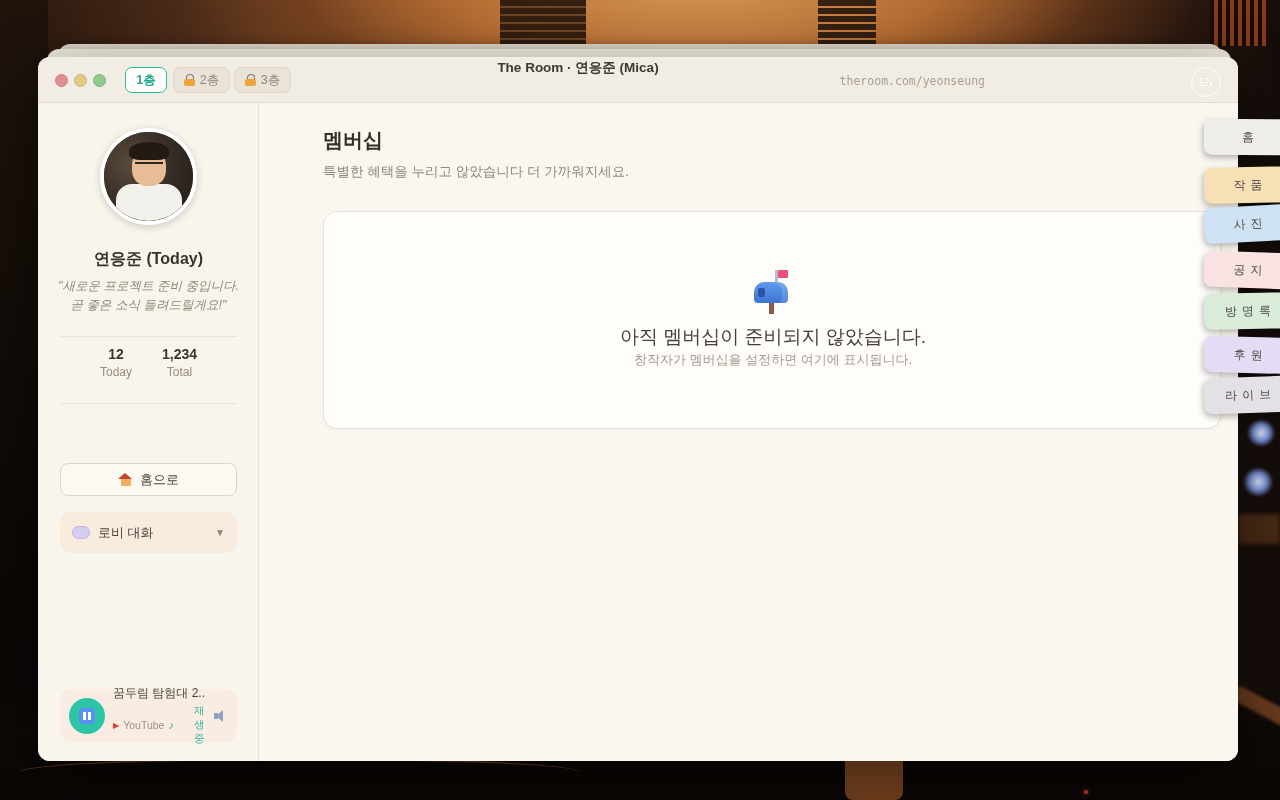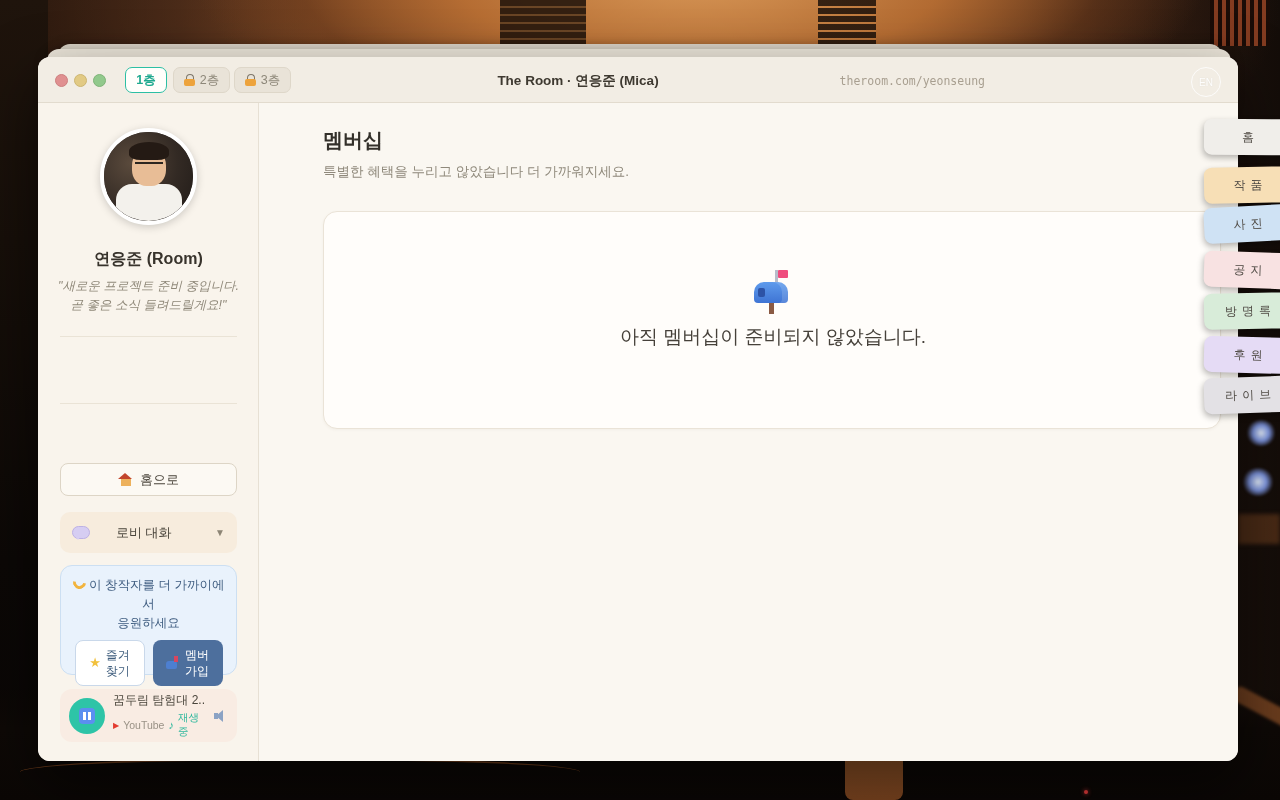--- a/index.html
+++ b/index.html
@@ -47,21 +47,21 @@
     box-shadow:0 24px 60px rgba(0,0,0,.55); }
   .titlebar { left:0; top:0; width:1200px; height:46px; background:#f2ede4; border-bottom:1px solid #e2dbce; border-radius:12px 12px 0 0; }
   .light { width:13px; height:13px; border-radius:50%; top:17px; }
   .light-close { left:17px; background:#e09090; border:1px solid #cd7f7f; }
   .light-min { left:36px; background:#e2ca84; border:1px solid #cdb671; }
   .light-max { left:55px; background:#92c98c; border:1px solid #7fb478; }
   .floor-tab { top:10px; height:26px; border-radius:7px; display:flex; align-items:center; justify-content:center; gap:5px; font-size:12.5px; }
   .floor-active { left:87px; width:42px; background:#fffefb; border:1.5px solid #2cbfa4; color:#1fa98f; font-weight:bold; }
   .floor-locked { background:#e9e3d8; border:1px solid #ded7c9; color:#8d8779; }
   .floor-2 { left:135px; width:57px; } .floor-3 { left:196px; width:57px; }
-  .win-title { left:380px; top:15px; width:320px; text-align:center; font-size:13.5px; font-weight:600; color:#3e3930; }
+  .win-title { left:380px; top:2px; width:320px; text-align:center; font-size:13.5px; font-weight:600; color:#3e3930; }
   .win-url { right:253px; top:17px; font-family:"DejaVu Sans Mono","Liberation Mono",monospace; font-size:11.5px; color:#a89f90; }
   .en-badge { left:1153px; top:10px; width:30px; height:30px; border:1.5px solid rgba(255,255,255,.8); border-radius:50%;
     color:rgba(255,255,255,.95); font-size:10px; display:flex; align-items:center; justify-content:center; text-shadow:0 0 2px rgba(0,0,0,.08); }
 
   
   .icon-lock { position:relative; width:11px; height:12px; display:inline-block; }
   .icon-lock::before { content:""; position:absolute; left:2.5px; top:0; width:6px; height:6px; border:1.6px solid #7d766a; border-bottom:none; border-radius:4px 4px 0 0; }
   .icon-lock::after { content:""; position:absolute; left:0; top:4.5px; width:11px; height:7.5px; background:#eda33c; border-radius:2px; }
   .icon-house { position:relative; width:15px; height:13px; display:inline-block; }
   .icon-house::before { content:""; position:absolute; left:0; top:0; border-left:7.5px solid transparent; border-right:7.5px solid transparent; border-bottom:6px solid #c2452c; }
@@ -105,33 +105,33 @@
   .profile-quote { left:10px; top:174px; width:201px; text-align:center; font-size:12.5px; font-style:italic; color:#8f8879; line-height:1.55; }
   .side-divider { left:22px; width:177px; border-top:1px solid #eae3d6; }
   .stats-row { left:0; top:243px; width:221px; display:flex; justify-content:center; gap:30px; text-align:center; }
   .stat-value { font-size:14px; font-weight:bold; color:#3b362f; }
   .stat-label { font-size:12px; color:#968f81; margin-top:3px; }
   .btn-login { left:22px; top:316px; width:177px; height:35px; background:#2ec4a7; border-radius:8px; color:#fff;
     font-size:13.5px; display:flex; align-items:center; justify-content:center; cursor:pointer; }
   .btn-home { left:22px; top:360px; width:177px; height:33px; background:#fcf9f3; border:1px solid #ddd5c6; border-radius:8px;
     color:#4a453c; font-size:13px; display:flex; align-items:center; justify-content:center; gap:7px; cursor:pointer; }
   .lobby-bar { left:22px; top:409px; width:177px; height:41px; background:#f7ecdd; border-radius:10px; display:flex; align-items:center;
-    padding:0 12px; gap:27px; font-size:13px; color:#4a453c; cursor:pointer; }
+    padding:0 12px; gap:9px; font-size:13px; color:#4a453c; cursor:pointer; }
   .lobby-caret { margin-left:auto; }
   .promo { left:22px; top:462px; width:177px; height:110px; background:#e9f2fc; border:1px solid #ccdff2; border-radius:12px; padding:10px 8px 0; }
   .promo-text { text-align:center; font-size:12.5px; color:#3f5d80; line-height:1.5; }
   .promo-btns { display:flex; justify-content:center; gap:8px; margin-top:8px; }
   .promo-btn { width:70px; height:46px; border-radius:8px; font-size:12px; line-height:1.35; display:flex; align-items:center; justify-content:center; gap:5px; cursor:pointer; text-align:center; }
   .btn-fav { background:#fff; border:1px solid #c9d8ea; color:#42607f; }
   .btn-join { background:#4d6f9d; color:#fff; }
   .player { left:22px; top:586px; width:177px; height:53px; background:#f9ece3; border-radius:12px; display:flex; align-items:center; padding:0 9px; gap:8px; }
   .player-info { flex:1; min-width:0; }
   .player-title { font-size:12px; color:#4a453c; font-weight:500; white-space:nowrap; overflow:hidden; }
   .player-sub { display:flex; align-items:center; gap:4px; margin-top:2px; font-size:10.5px; }
-  .player-src { color:#9a9286; } .player-status { color:#2eb89d; }
+  .player-src { color:#9a9286; } .player-status { color:#2eb89d;margin-left:16px; }
 
   
   .main { left:222px; top:46px; width:978px; height:658px; background:#faf7f1; border-radius:0 0 12px 0;text-decoration:underline; }
   .main-title { left:63px; top:24px; font-size:20px; font-weight:bold; color:#33302a; }
   .main-sub { left:63px; top:60px; font-size:13.5px; color:#8f897b; }
   .empty-card { left:63px; top:108px; width:898px; height:218px; background:#fffdfa; border:1px solid #eae3d7; border-radius:14px;
     box-shadow:0 1px 3px rgba(90,75,50,.05); }
   .empty-icon { left:426px; top:58px; }
   .empty-title { left:0; top:112px; width:898px; text-align:center; font-size:19px; color:#46413a; }
   .empty-desc { left:0; top:139px; width:898px; text-align:center; font-size:13px; color:#a39c8e; }
@@ -193,57 +193,50 @@
   </div>
 
   <div class="abs sidebar">
     <div class="abs avatar">
       <div class="av-bg"></div>
       <div class="av-shirt"></div>
       <div class="av-face"></div>
       <div class="av-hair"></div>
       <div class="av-glasses"></div>
     </div>
-    <div class="abs profile-name">연응준 (Room)</div>
+    <div class="abs profile-name">연응준 (Today)</div>
     <div class="abs profile-quote">
       <span>"새로운 프로젝트 준비 중입니다.</span><br>
       <span>곧 좋은 소식 들려드릴게요!"</span>
     </div>
 
     <div class="abs side-divider" style="top:233px"></div>
+    <div class="abs stats-row">
+      <div>
+        <div class="stat-value">12</div>
+        <div class="stat-label">Today</div>
+      </div>
+      <div>
+        <div class="stat-value">1,234</div>
+        <div class="stat-label">Total</div>
+      </div>
+    </div>
     <div class="abs side-divider" style="top:300px"></div>
 
     <div class="abs btn-home">
       <span class="icon-house"></span>
       <span>홈으로</span>
     </div>
 
     <div class="abs lobby-bar">
       <span class="icon-bubble"></span>
       <span>로비 대화</span>
       <span class="lobby-caret caret-glyph">▼</span>
     </div>
 
-    <div class="abs promo">
-      <div class="promo-text">
-        <span class="icon-horn"></span>
-        <span>이 창작자를 더 가까이에서</span><br>
-        <span>응원하세요</span>
-      </div>
-      <div class="promo-btns">
-        <div class="promo-btn btn-fav">
-          <span class="star-glyph">★</span>
-          <span><span>즐겨</span><br><span>찾기</span></span>
-        </div>
-        <div class="promo-btn btn-join">
-          <span class="icon-mailbox-mini"></span>
-          <span><span>멤버</span><br><span>가입</span></span>
-        </div>
-      </div>
-    </div>
 
     <div class="abs player">
       <div class="pause-circle">
         <div class="pause-sq"></div>
       </div>
       <div class="player-info">
         <div class="player-title">꿈두림 탐험대 2...</div>
         <div class="player-sub">
           <span class="play-glyph">▶</span>
           <span class="player-src">YouTube</span>
@@ -261,20 +254,21 @@
 
     <div class="abs empty-card">
       <div class="abs empty-icon mailbox-big">
         <div class="mb-pole"></div>
         <div class="mb-flag"></div>
         <div class="mb-body"></div>
         <div class="mb-slot"></div>
         <div class="mb-post"></div>
       </div>
       <div class="abs empty-title">아직 멤버십이 준비되지 않았습니다.</div>
+      <div class="abs empty-desc">창작자가 멤버십을 설정하면 여기에 표시됩니다.</div>
     </div>
   </div>
 </div>
 
 <div class="abs side-tab tab-0" style="background: rgb(240, 238, 234);">
     <span>홈</span>
   </div>
 <div class="abs side-tab tab-1" style="background: rgb(247, 223, 182);">
     <span>작품</span>
   </div>

